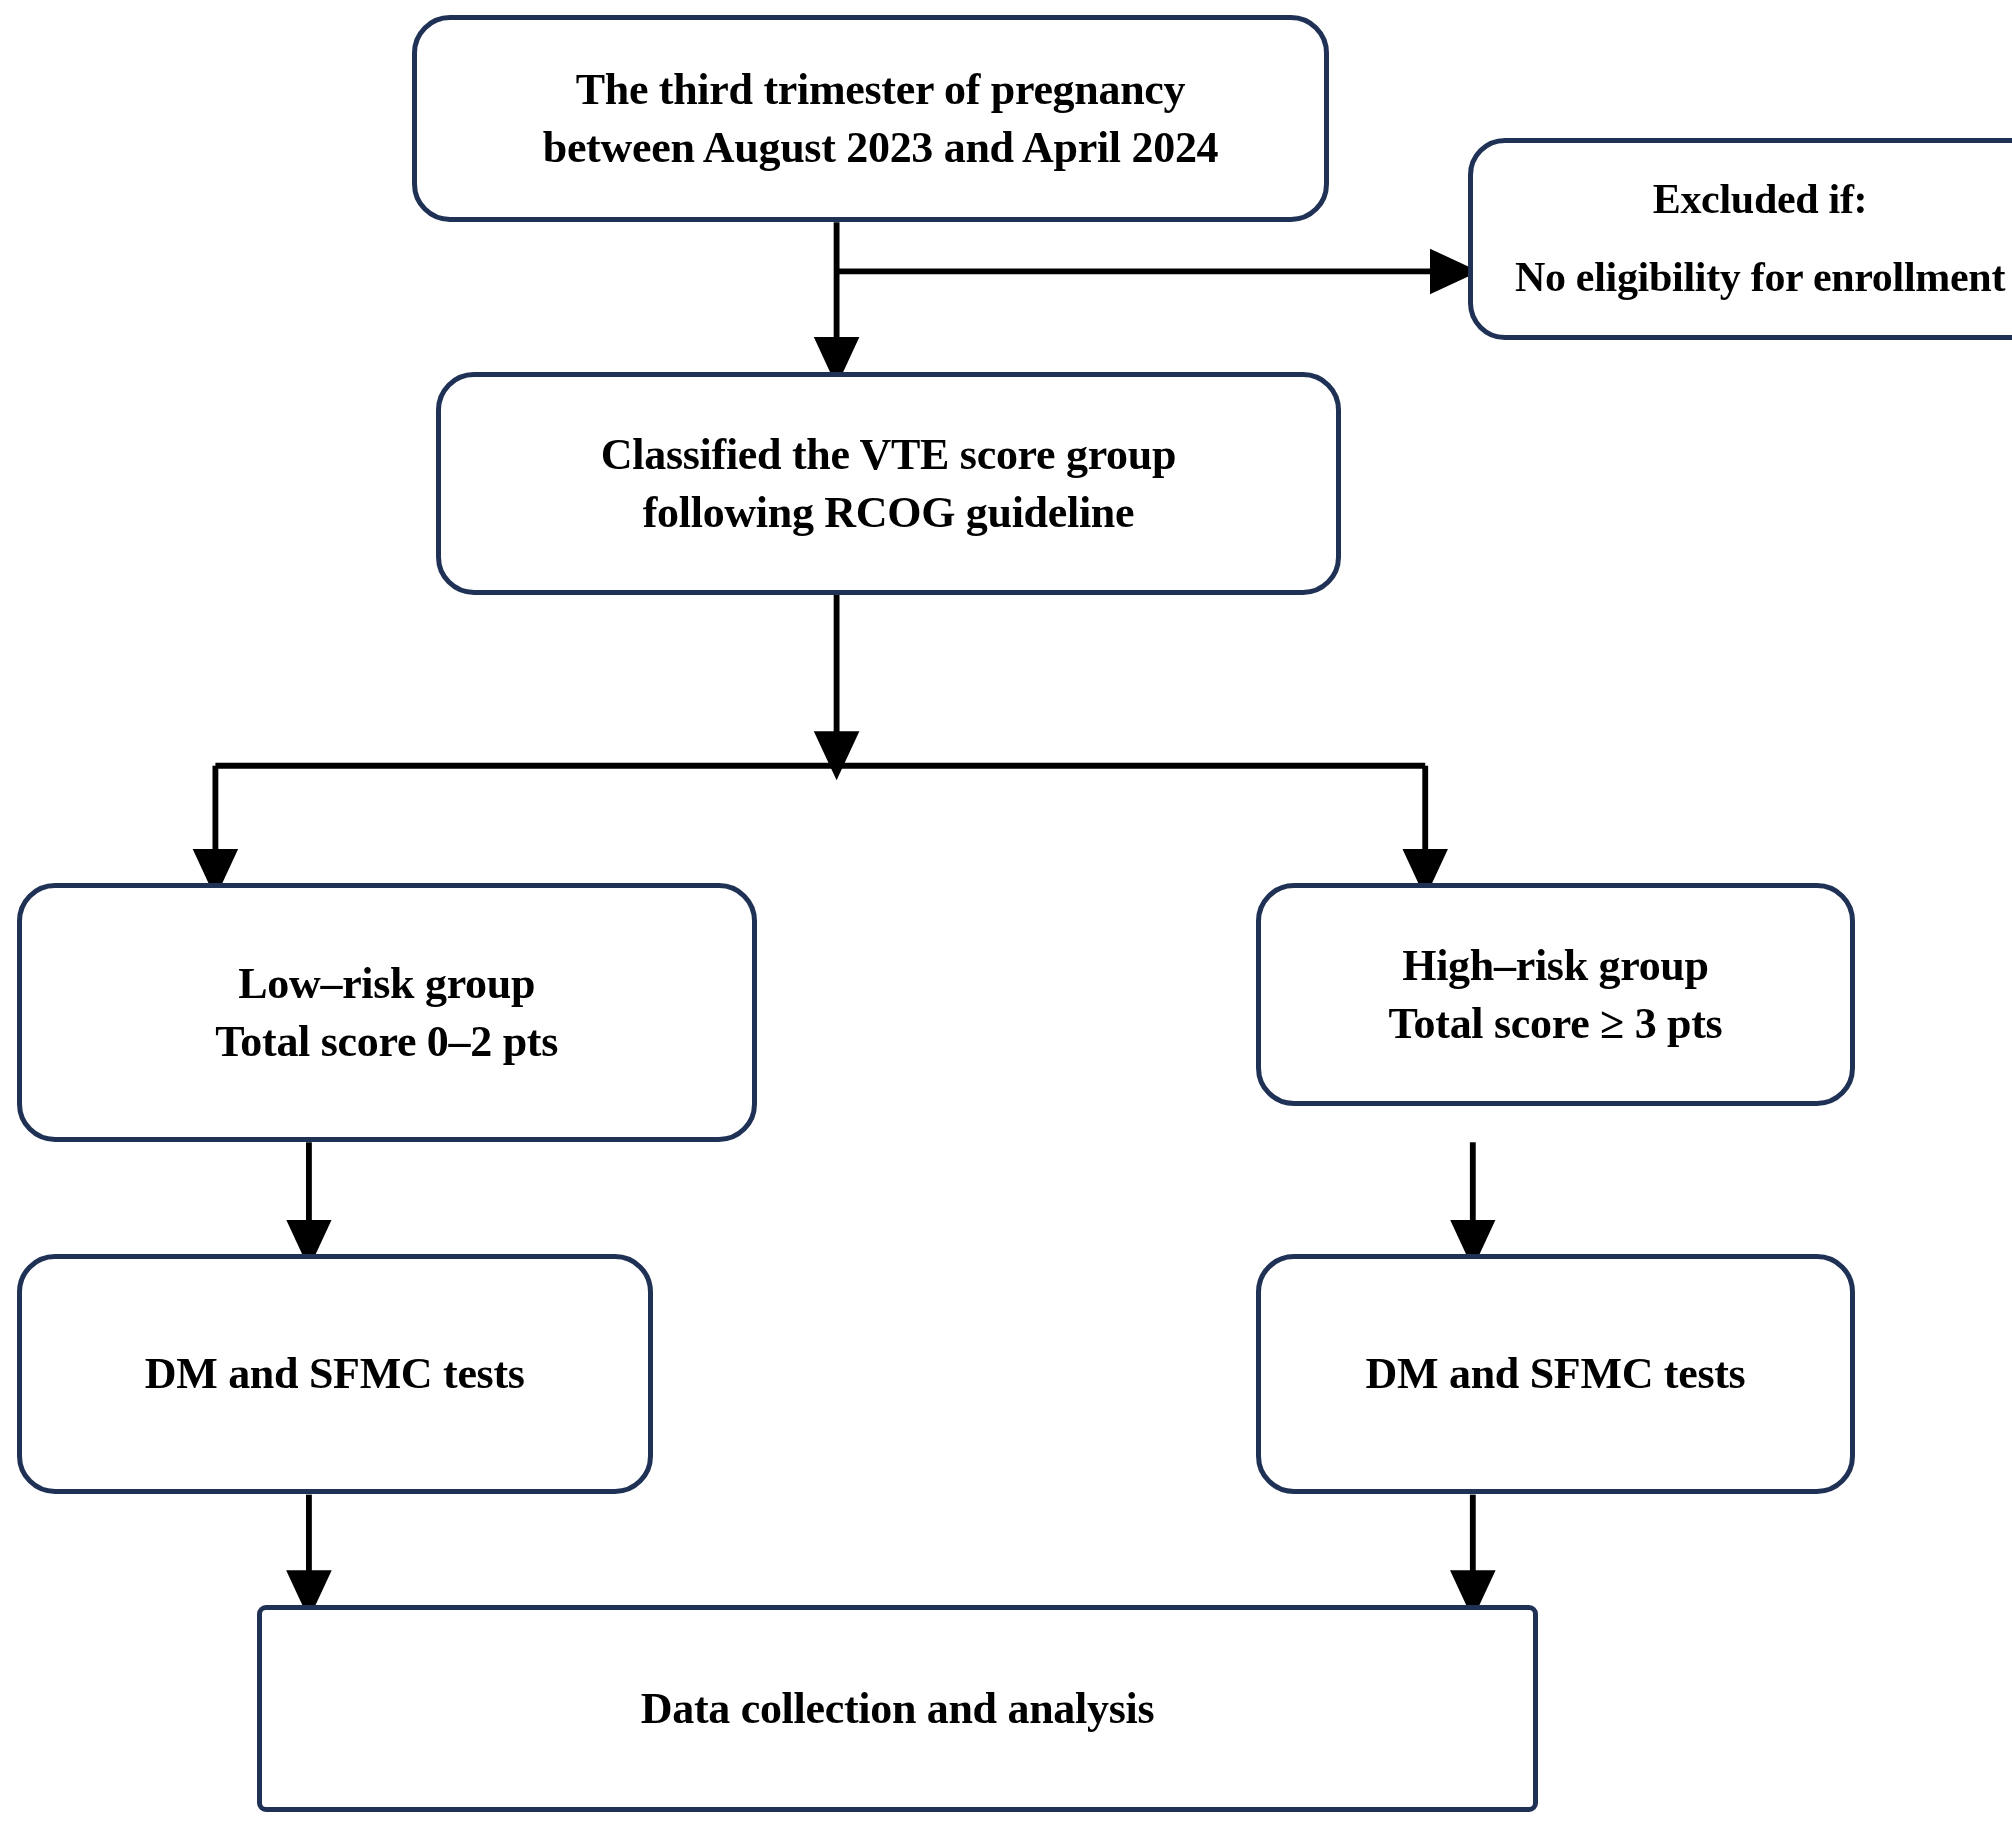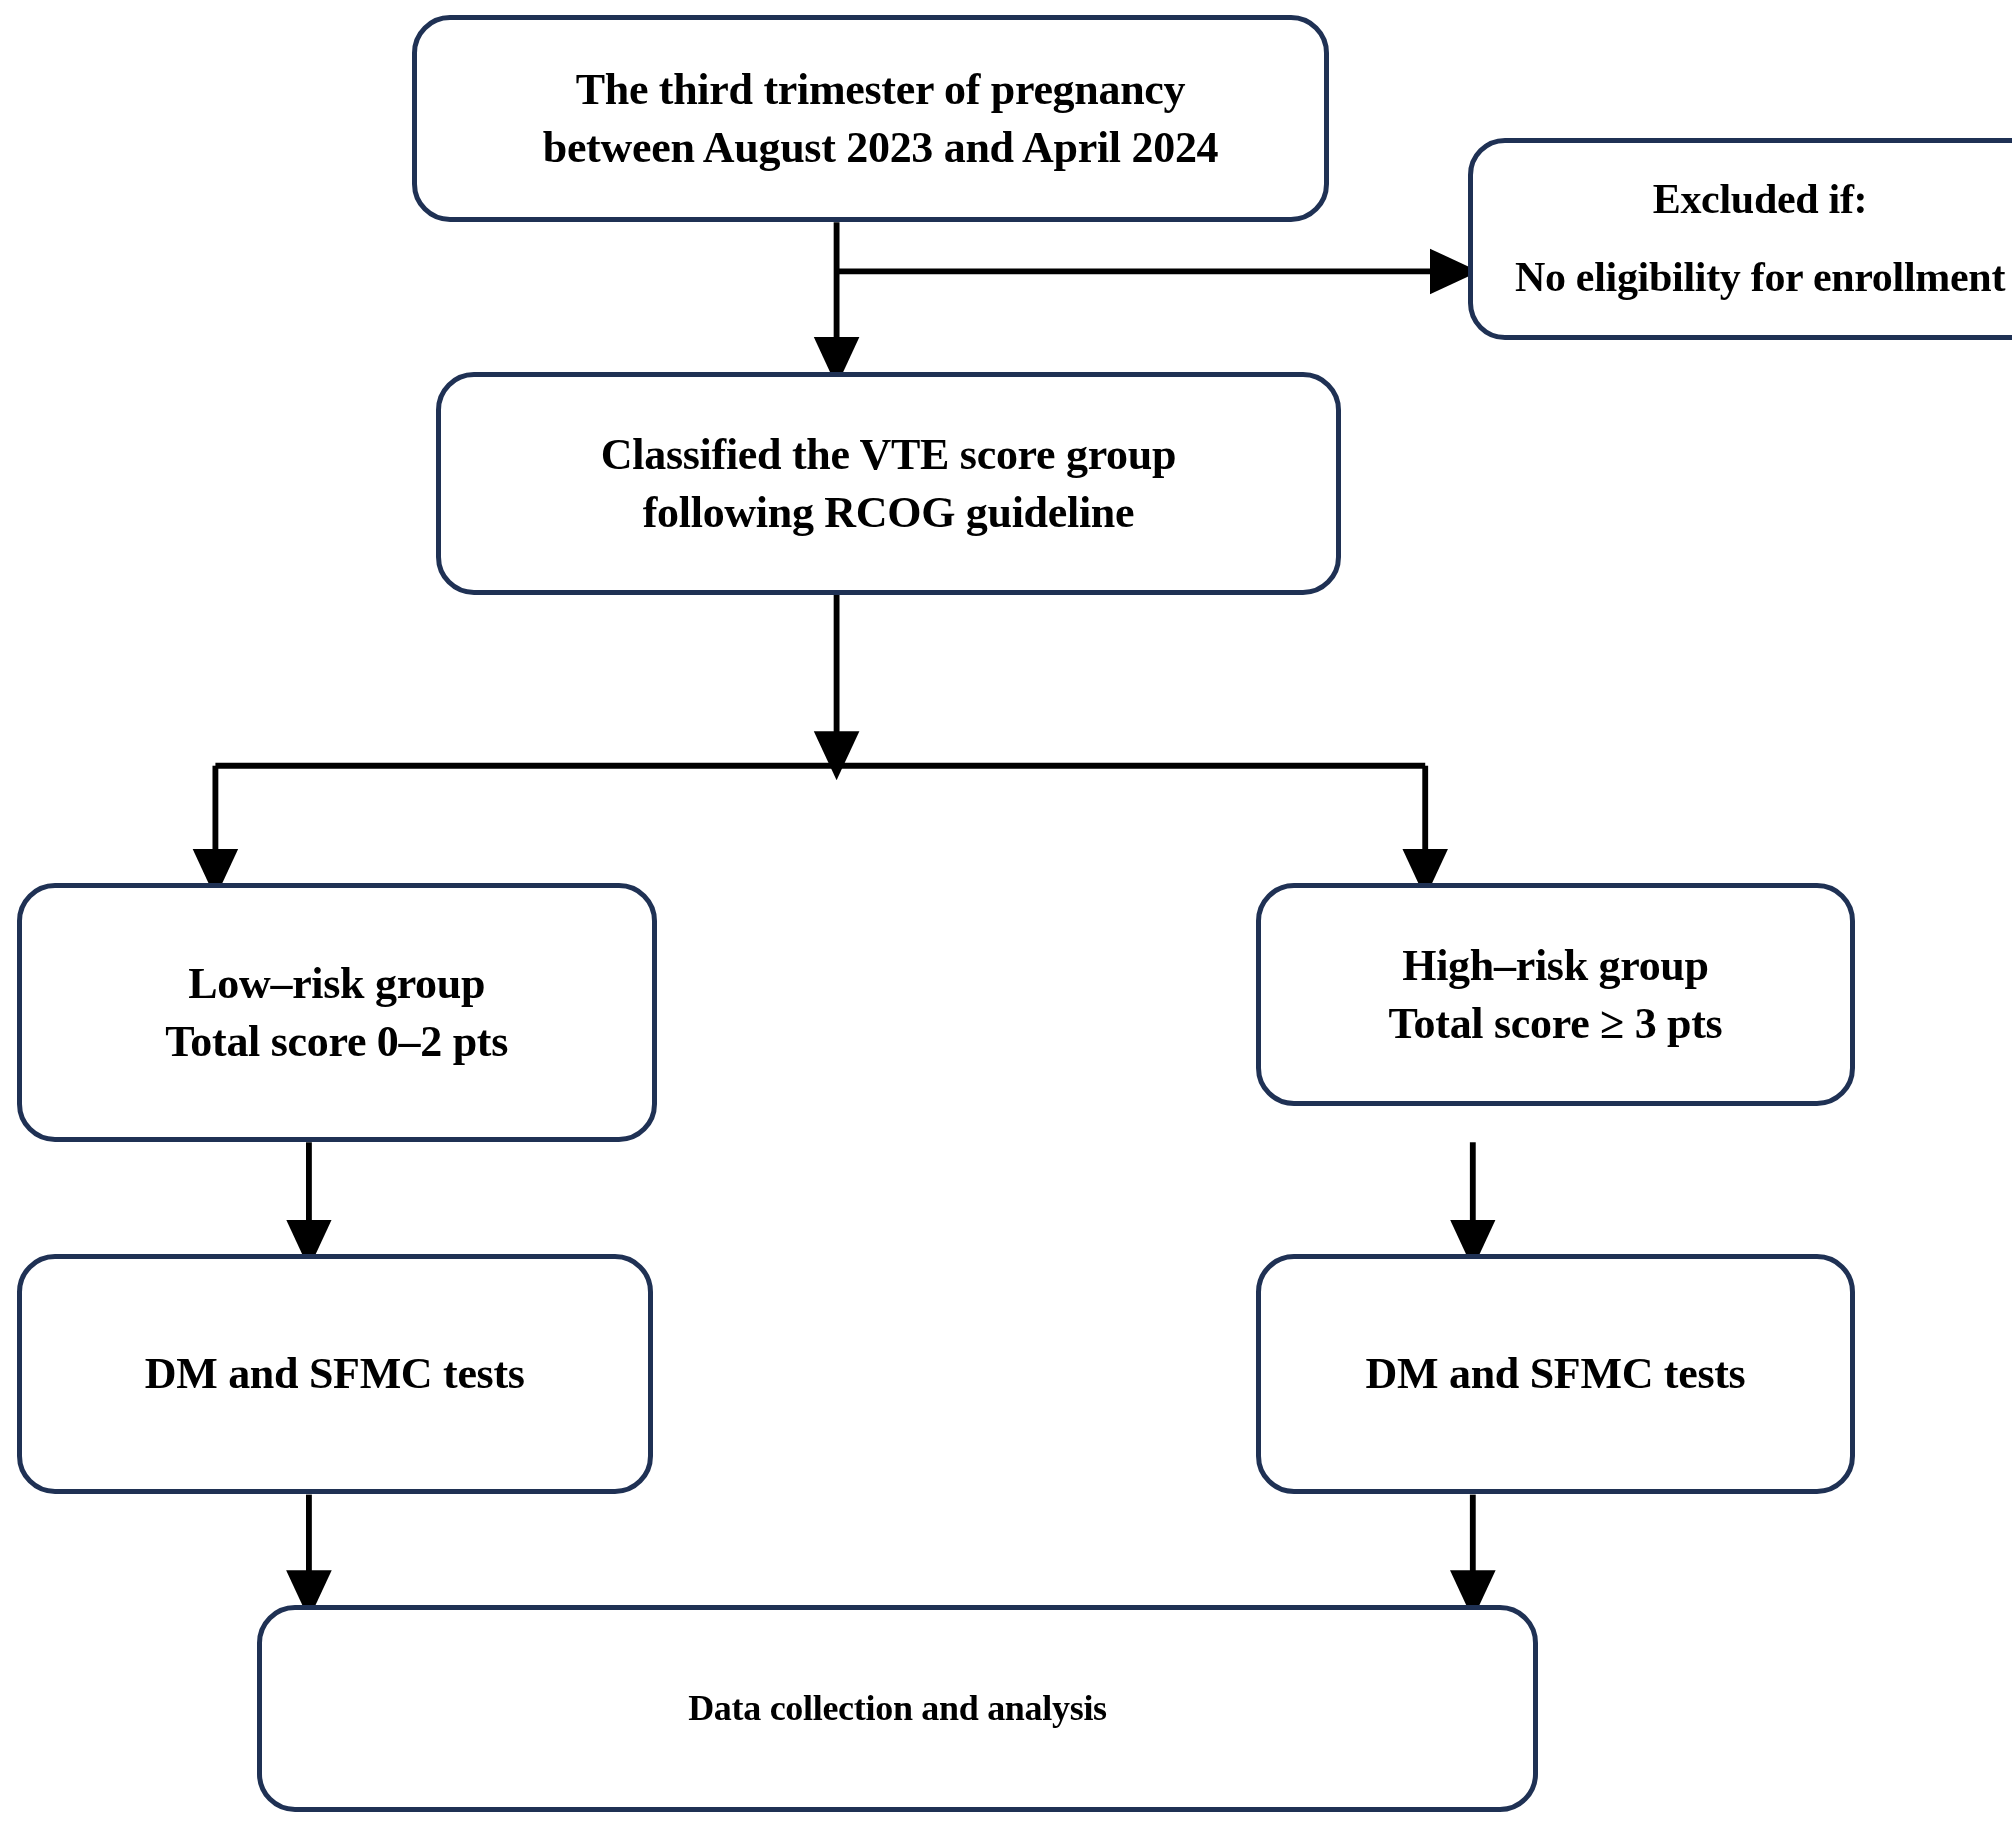--- a/index.html
+++ b/index.html
@@ -64,42 +64,43 @@
     font-size: 42px;
   }
   #node-excluded .label { padding: 0 18.4px; }
   #node-classify {
     left: 436px;  top: 372px;
     width: 905px; height: 223px;
     font-size: 44px;
   }
   #node-low-risk {
     left: 16.7px;   top: 883px;
-    width: 640px;  height: 259px;
+    width: 740px;  height: 259px;
     font-size: 44px;
   }
   #node-high-risk {
     left: 1256px; top: 883px;
     width: 599px;  height: 223px;
     font-size: 44px;
   }
   #node-low-tests {
     left: 16.7px;   top: 1254px;
     width: 636px;  height: 240px;
     font-size: 44px;
   }
   #node-high-tests {
     left: 1256px; top: 1254px;
     width: 599px;  height: 240px;
     font-size: 44px;
   }
   #node-data {
     left: 257px;  top: 1605px;
     width: 1281px; height: 207px;
-    font-size: 36px;
+    font-size: 44px;
+    border-radius: 9px;
   }
 
   
   #node-excluded .label { line-height: 1.85; }
 </style>
 </head>
 <body>
 
 <div id="flow-root">
 

